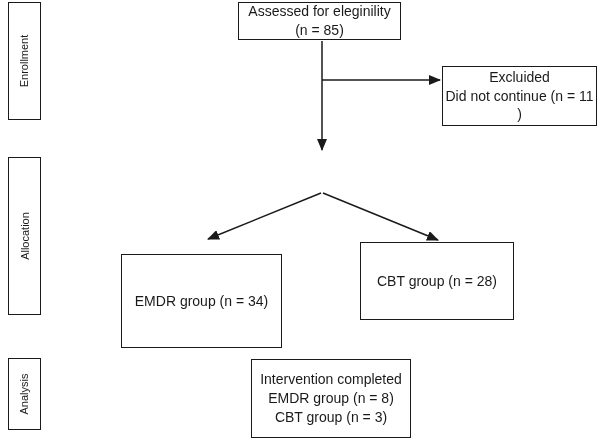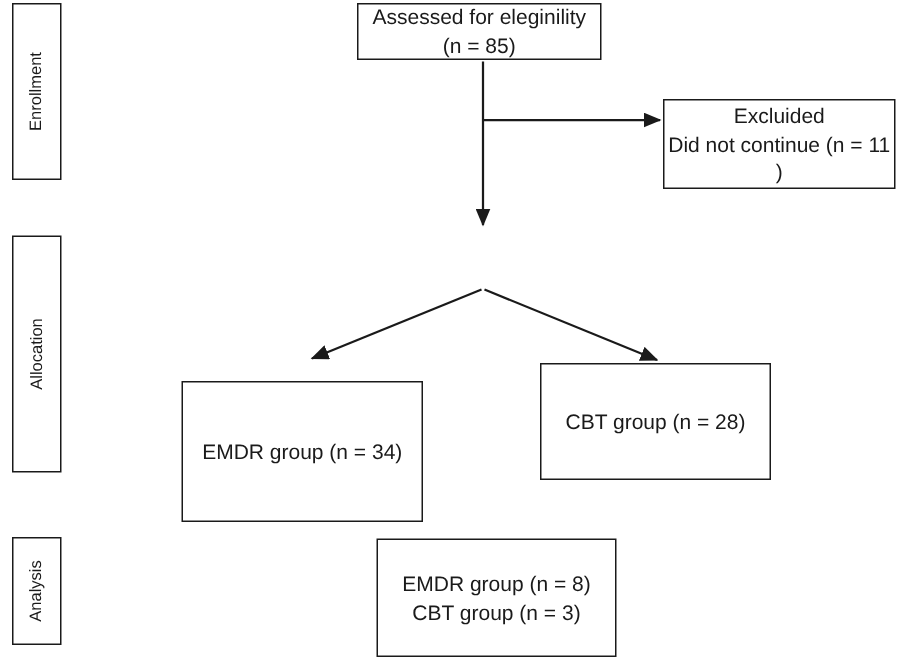--- a/index.html
+++ b/index.html
@@ -90,20 +90,21 @@
 
   <div class="box" id="box-emdr">
     <div>EMDR group (n = 34)</div>
   </div>
 
   <div class="box" id="box-cbt">
     <div>CBT group (n = 28)</div>
   </div>
 
   <div class="box" id="box-intervention">
+    <div>Intervention completed</div>
     <div>EMDR group (n = 8)</div>
     <div>CBT group (n = 3)</div>
   </div>
 
   <svg class="arrows" width="603" height="441" viewBox="0 0 603 441" xmlns="http://www.w3.org/2000/svg">
     <defs>
       <marker id="arrowhead" markerUnits="userSpaceOnUse" markerWidth="12" markerHeight="10" viewBox="0 0 12 10" refX="11" refY="5" orient="auto">
         <path d="M0,0 L12,5 L0,10 Z" fill="#1a1a1a"></path>
       </marker>
     </defs>

